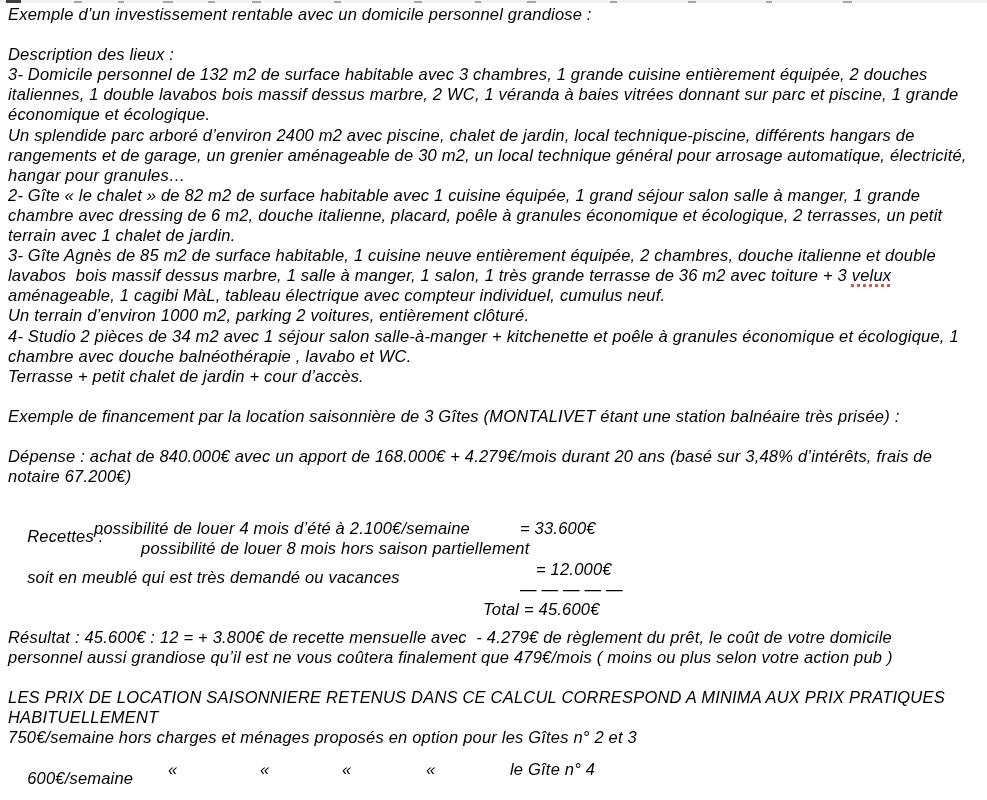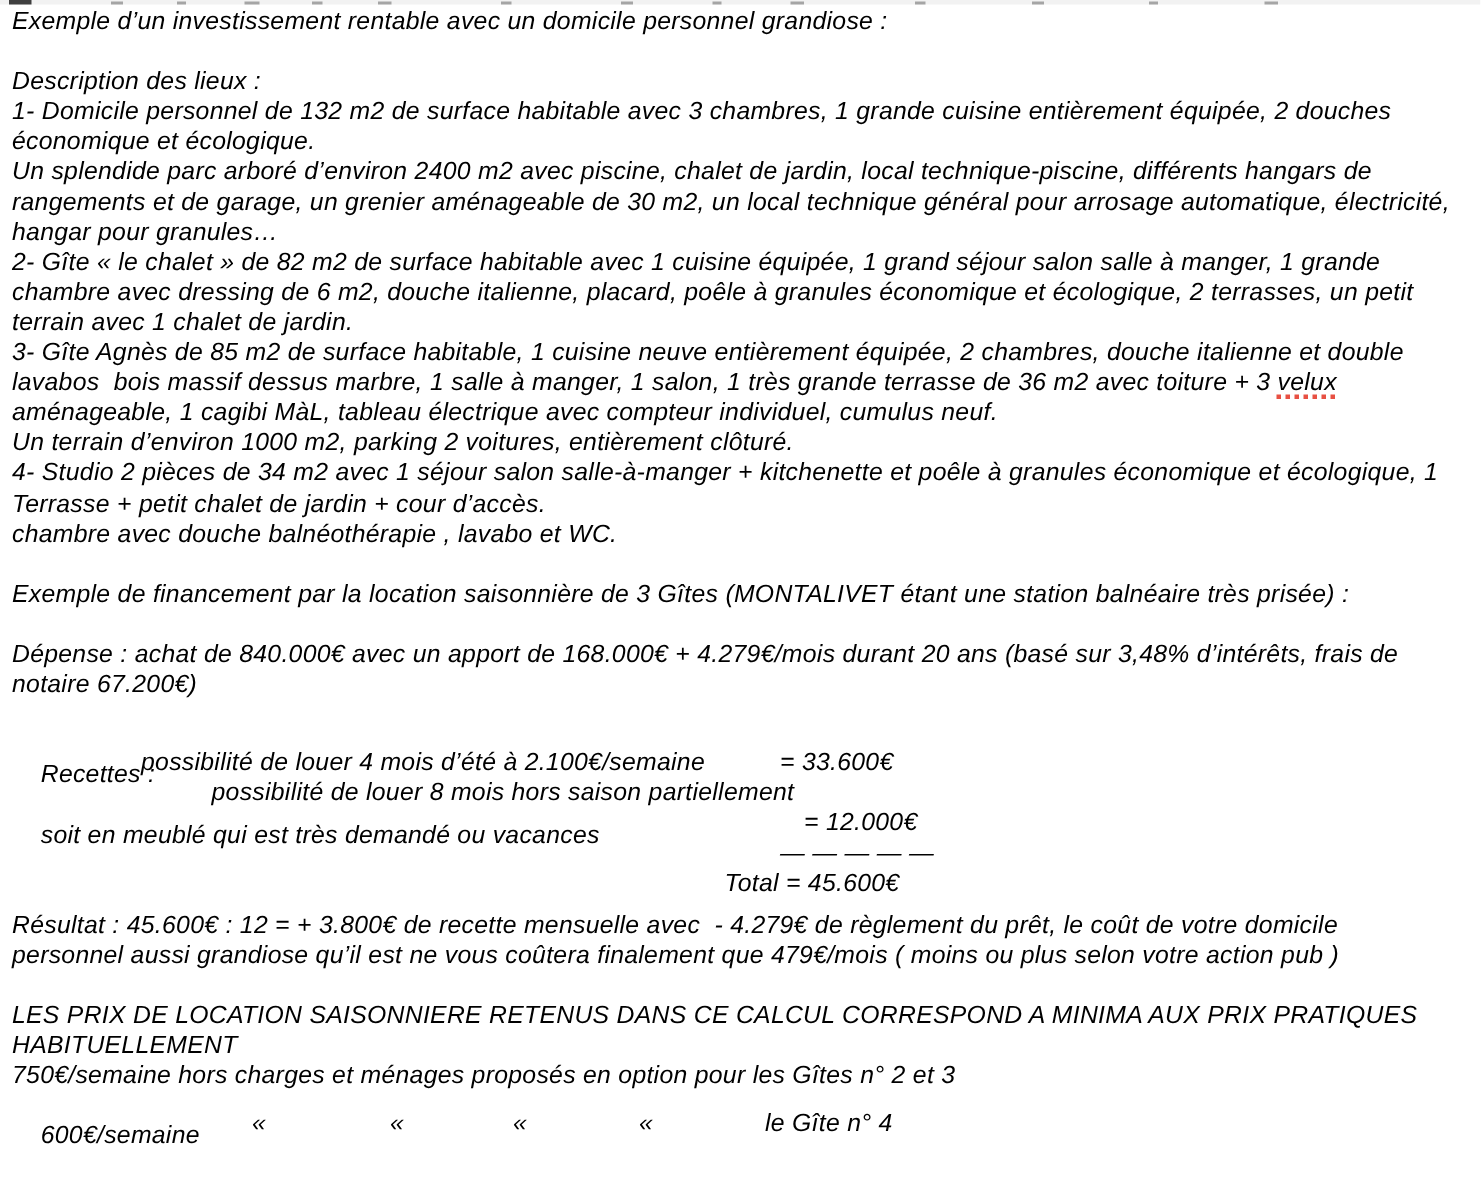--- a/index.html
+++ b/index.html
@@ -73,37 +73,38 @@
   <span class="m" style="left:766px;width:6px;"></span>
   <span class="m" style="left:843px;width:9px;"></span>
 </div>
 
 <div class="doc">
 
   <div class="ln">Exemple d’un investissement rentable avec un domicile personnel grandiose :</div>
   <div class="ln"></div>
 
   <div class="ln">Description des lieux :</div>
-  <div class="ln">1- Domicile personnel de 132 m2 de surface habitable avec 3 chambres, 1 grande cuisine entièrement équipée, 2 douches</div>
+  <div class="ln">3- Domicile personnel de 132 m2 de surface habitable avec 3 chambres, 1 grande cuisine entièrement équipée, 2 douches</div>
+  <div class="ln">italiennes, 1 double lavabos bois massif dessus marbre, 2 WC, 1 véranda à baies vitrées donnant sur parc et piscine, 1 grande</div>
   <div class="ln">économique et écologique.</div>
   <div class="ln">Un splendide parc arboré d’environ 2400 m2 avec piscine, chalet de jardin, local technique-piscine, différents hangars de</div>
   <div class="ln">rangements et de garage, un grenier aménageable de 30 m2, un local technique général pour arrosage automatique, électricité,</div>
   <div class="ln">hangar pour granules…</div>
   <div class="ln">2- Gîte « le chalet » de 82 m2 de surface habitable avec 1 cuisine équipée, 1 grand séjour salon salle à manger, 1 grande</div>
   <div class="ln">chambre avec dressing de 6 m2, douche italienne, placard, poêle à granules économique et écologique, 2 terrasses, un petit</div>
   <div class="ln">terrain avec 1 chalet de jardin.</div>
   <div class="ln">3- Gîte Agnès de 85 m2 de surface habitable, 1 cuisine neuve entièrement équipée, 2 chambres, douche italienne et double</div>
 
   <div class="ln"><span>lavabos  bois massif dessus marbre, 1 salle à manger, 1 salon, 1 très grande terrasse de 36 m2 avec toiture + 3 </span><span class="misspell">velux</span></div>
 
   <div class="ln">aménageable, 1 cagibi MàL, tableau électrique avec compteur individuel, cumulus neuf.</div>
   <div class="ln">Un terrain d’environ 1000 m2, parking 2 voitures, entièrement clôturé.</div>
   <div class="ln">4- Studio 2 pièces de 34 m2 avec 1 séjour salon salle-à-manger + kitchenette et poêle à granules économique et écologique, 1</div>
+  <div class="ln">chambre avec douche balnéothérapie , lavabo et WC.</div>
   <div class="ln">Terrasse + petit chalet de jardin + cour d’accès.</div>
-  <div class="ln">chambre avec douche balnéothérapie , lavabo et WC.</div>
 
   <div class="ln"></div>
   <div class="ln">Exemple de financement par la location saisonnière de 3 Gîtes (MONTALIVET étant une station balnéaire très prisée) :</div>
   <div class="ln"></div>
   <div class="ln">Dépense : achat de 840.000€ avec un apport de 168.000€ + 4.279€/mois durant 20 ans (basé sur 3,48% d’intérêts, frais de</div>
   <div class="ln">notaire 67.200€)</div>
   <div class="ln"></div>
 
   <div class="ln">
     <span>Recettes :</span>

